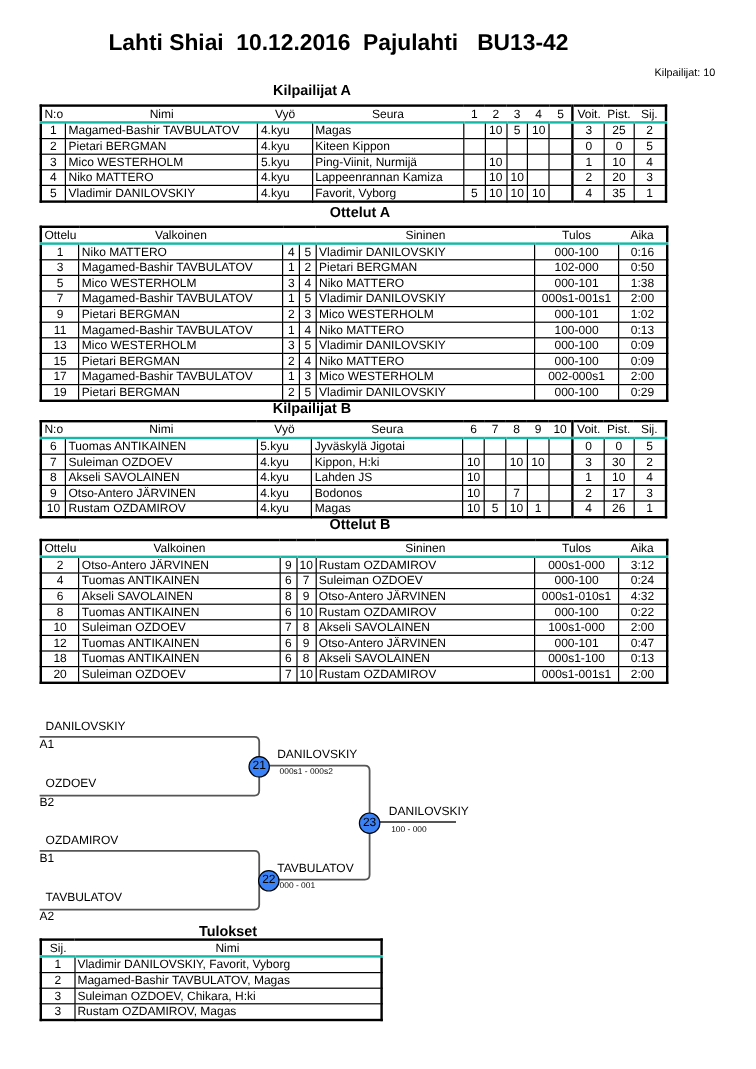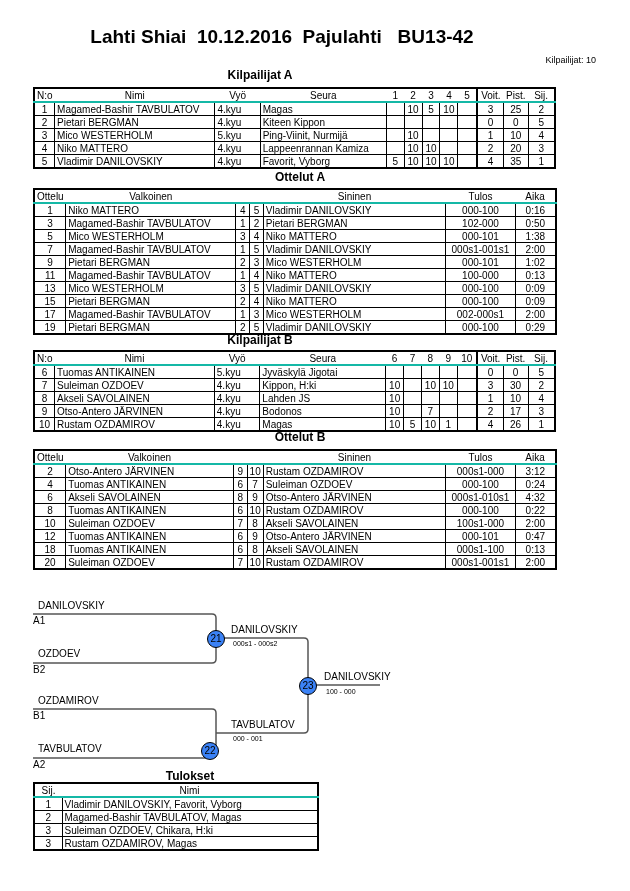--- a/index.html
+++ b/index.html
@@ -465,21 +465,21 @@
   <div class="bname" style="left:33px; top:664px;">B2</div>
   <div class="bname" style="left:38px; top:695px;">OZDAMIROV</div>
   <div class="bname" style="left:33px; top:710px;">B1</div>
   <div class="bname" style="left:38px; top:743px;">TAVBULATOV</div>
   <div class="bname" style="left:33px; top:759px;">A2</div>
 
   <div class="circle" style="left:207px; top:630px;">21</div>
   <div class="bname" style="left:231px; top:624px;">DANILOVSKIY</div>
   <div class="bscore" style="left:233px; top:640px;">000s1 - 000s2</div>
 
-  <div class="circle" style="left:201px; top:725px;margin-top:17px;">22</div>
+  <div class="circle" style="left:215px; top:725px;">22</div>
   <div class="bname" style="left:231px; top:719px;">TAVBULATOV</div>
   <div class="bscore" style="left:233px; top:735px;">000 - 001</div>
 
   <div class="circle" style="left:299px; top:677px;">23</div>
   <div class="bname" style="left:324px; top:671px;">DANILOVSKIY</div>
   <div class="bscore" style="left:326px; top:688px;">100 - 000</div>
 </div>
 
 <div class="abs sect" style="left:90px; width:200px; top:769px;">Tulokset</div>
 <table class="tbl" style="left:33px; top:782px; width:286px;">

